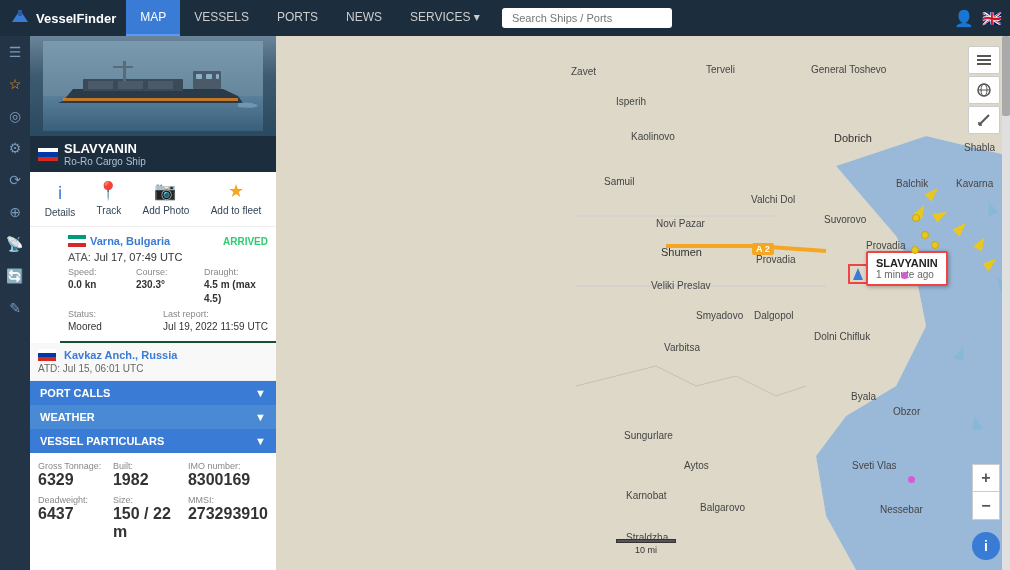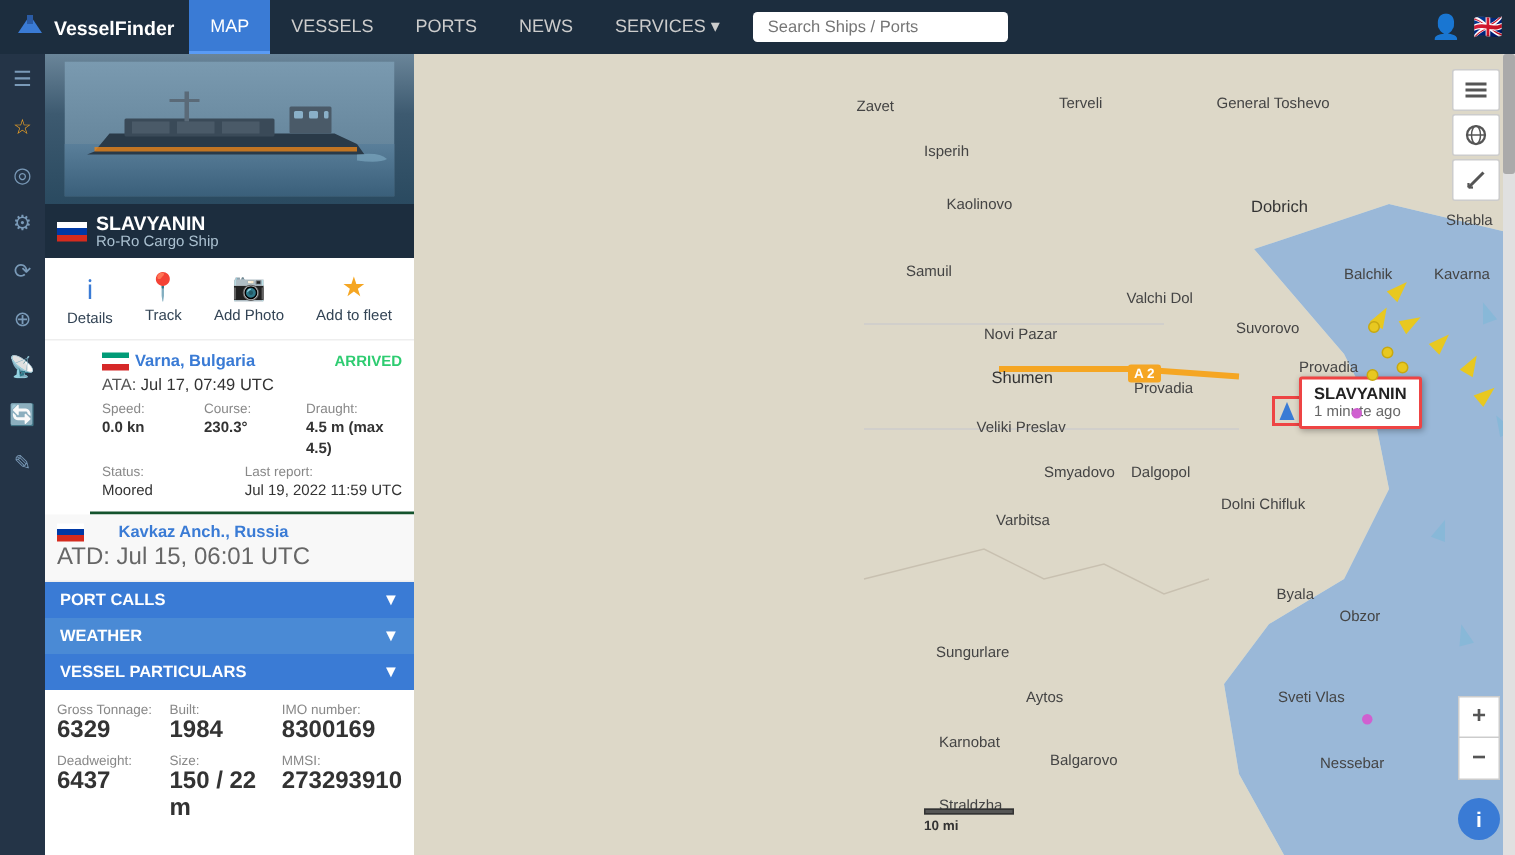--- a/index.html
+++ b/index.html
@@ -77,23 +77,23 @@
     .info-ata { color: #555; font-size: 11px; margin-bottom: 4px; }
     .info-ata span { color: #333; }
     .info-grid { display: grid; grid-template-columns: 1fr 1fr 1fr; gap: 4px; margin-top: 4px; }
     .info-cell label { color: #888; font-size: 9px; display: block; }
     .info-cell span { color: #333; font-size: 10px; font-weight: bold; text-align: right; }
     .info-row { display: flex; justify-content: space-between; margin-top: 4px; }
     .info-item label { color: #888; font-size: 9px; display: block; }
     .info-item span { color: #333; font-size: 10px; }
 
     .prev-port { background: #f8f8f8; padding: 6px 8px; border-bottom: 1px solid #eee; }
-    .prev-port-header { display: flex; align-items: center; gap: 23px; margin-bottom: 2px; }
+    .prev-port-header { display: flex; align-items: center; gap: 8px; margin-bottom: 2px; }
     .prev-port-name { color: #3a7bd5; font-size: 11px; font-weight: bold; cursor: pointer; }
-    .prev-port-atd { color: #666; font-size: 16px; }
+    .prev-port-atd { color: #666; font-size: 10px; }
 
     .section-header {
       background: #3a7bd5; color: white; padding: 6px 10px; font-size: 11px; font-weight: bold;
       cursor: pointer; display: flex; justify-content: space-between; align-items: center;
     }
     .section-header.weather { background: #4a8ad5; }
     .section-header.vessel-particulars { background: #3a7bd5; }
 
     .particulars-grid {
       padding: 8px; display: grid; grid-template-columns: 1fr 1fr 1fr; gap: 6px;
@@ -328,21 +328,21 @@
     <span>▼</span>
   </div>
 
   <div class="particulars-grid">
     <div class="part-cell">
       <label>Gross Tonnage:</label>
       <span>6329</span>
     </div>
     <div class="part-cell">
       <label>Built:</label>
-      <span>1984</span>
+      <span>1982</span>
     </div>
     <div class="part-cell">
       <label>IMO number:</label>
       <span>8300169</span>
     </div>
     <div class="part-cell">
       <label>Deadweight:</label>
       <span>6437</span>
     </div>
     <div class="part-cell">
@@ -458,21 +458,21 @@
     </div>
 
     <div style="position:absolute;left:636px;top:178px;width:8px;height:8px;border-radius:50%;background:#e8c820;border:1px solid #c8a810;"></div>
     <div style="position:absolute;left:645px;top:195px;width:8px;height:8px;border-radius:50%;background:#e8c820;border:1px solid #c8a810;"></div>
     <div style="position:absolute;left:655px;top:205px;width:8px;height:8px;border-radius:50%;background:#e8c820;border:1px solid #c8a810;"></div>
     <div style="position:absolute;left:635px;top:210px;width:8px;height:8px;border-radius:50%;background:#e8c820;border:1px solid #c8a810;"></div>
 
     <div style="position:absolute;left:625px;top:236px;width:7px;height:7px;border-radius:50%;background:#d060d0;"></div>
     <div style="position:absolute;left:632px;top:440px;width:7px;height:7px;border-radius:50%;background:#d060d0;"></div>
 
-    <div style="position:absolute;bottom:15px;left:340px;display:flex;flex-direction:column;font-weight:bold;">
+    <div style="position:absolute;bottom:15px;left:340px;display:flex;flex-direction:column;align-items:center;">
       <div style="width:60px;height:4px;background:#555;border:1px solid #333;"></div>
       <span style="font-size:9px;color:#333;margin-top:2px;">10 mi</span>
     </div>
 
     <div class="map-tools">
       <div class="map-tool-btn">
         <svg width="16" height="16" viewBox="0 0 16 16">
           <rect x="1" y="3" width="14" height="2" fill="#555"></rect>
           <rect x="1" y="7" width="14" height="2" fill="#555"></rect>
           <rect x="1" y="11" width="14" height="2" fill="#555"></rect>

